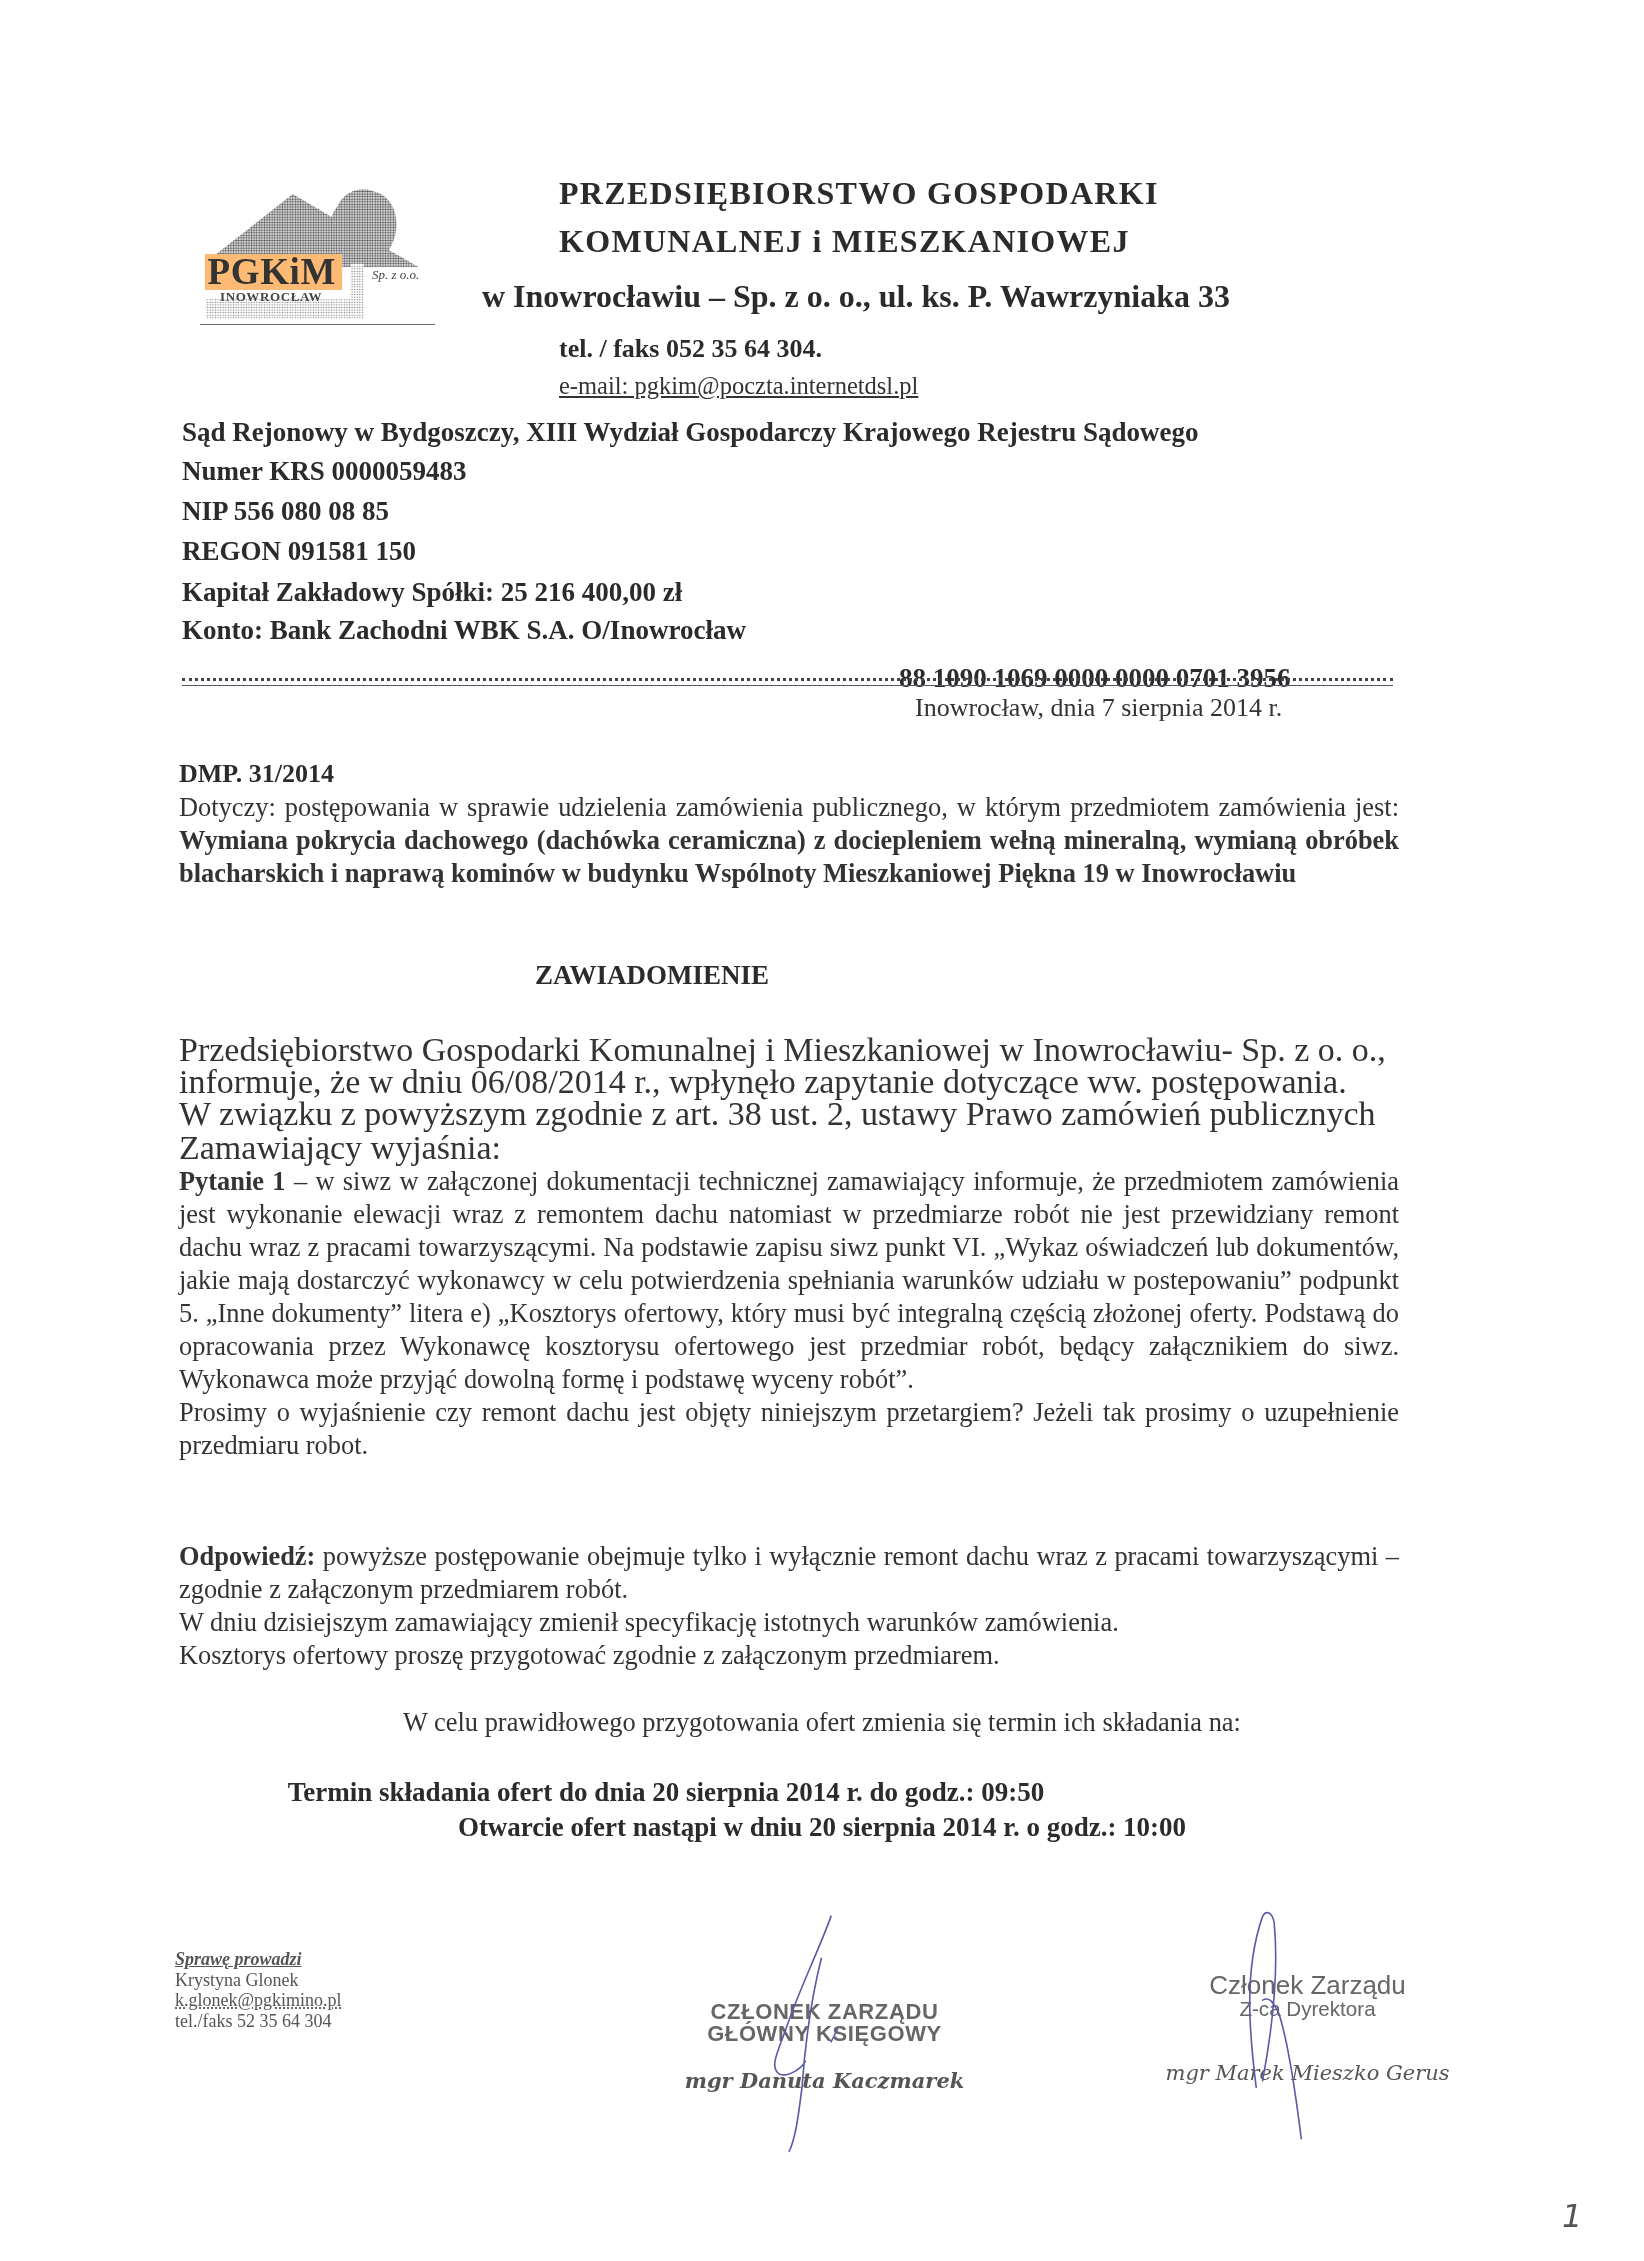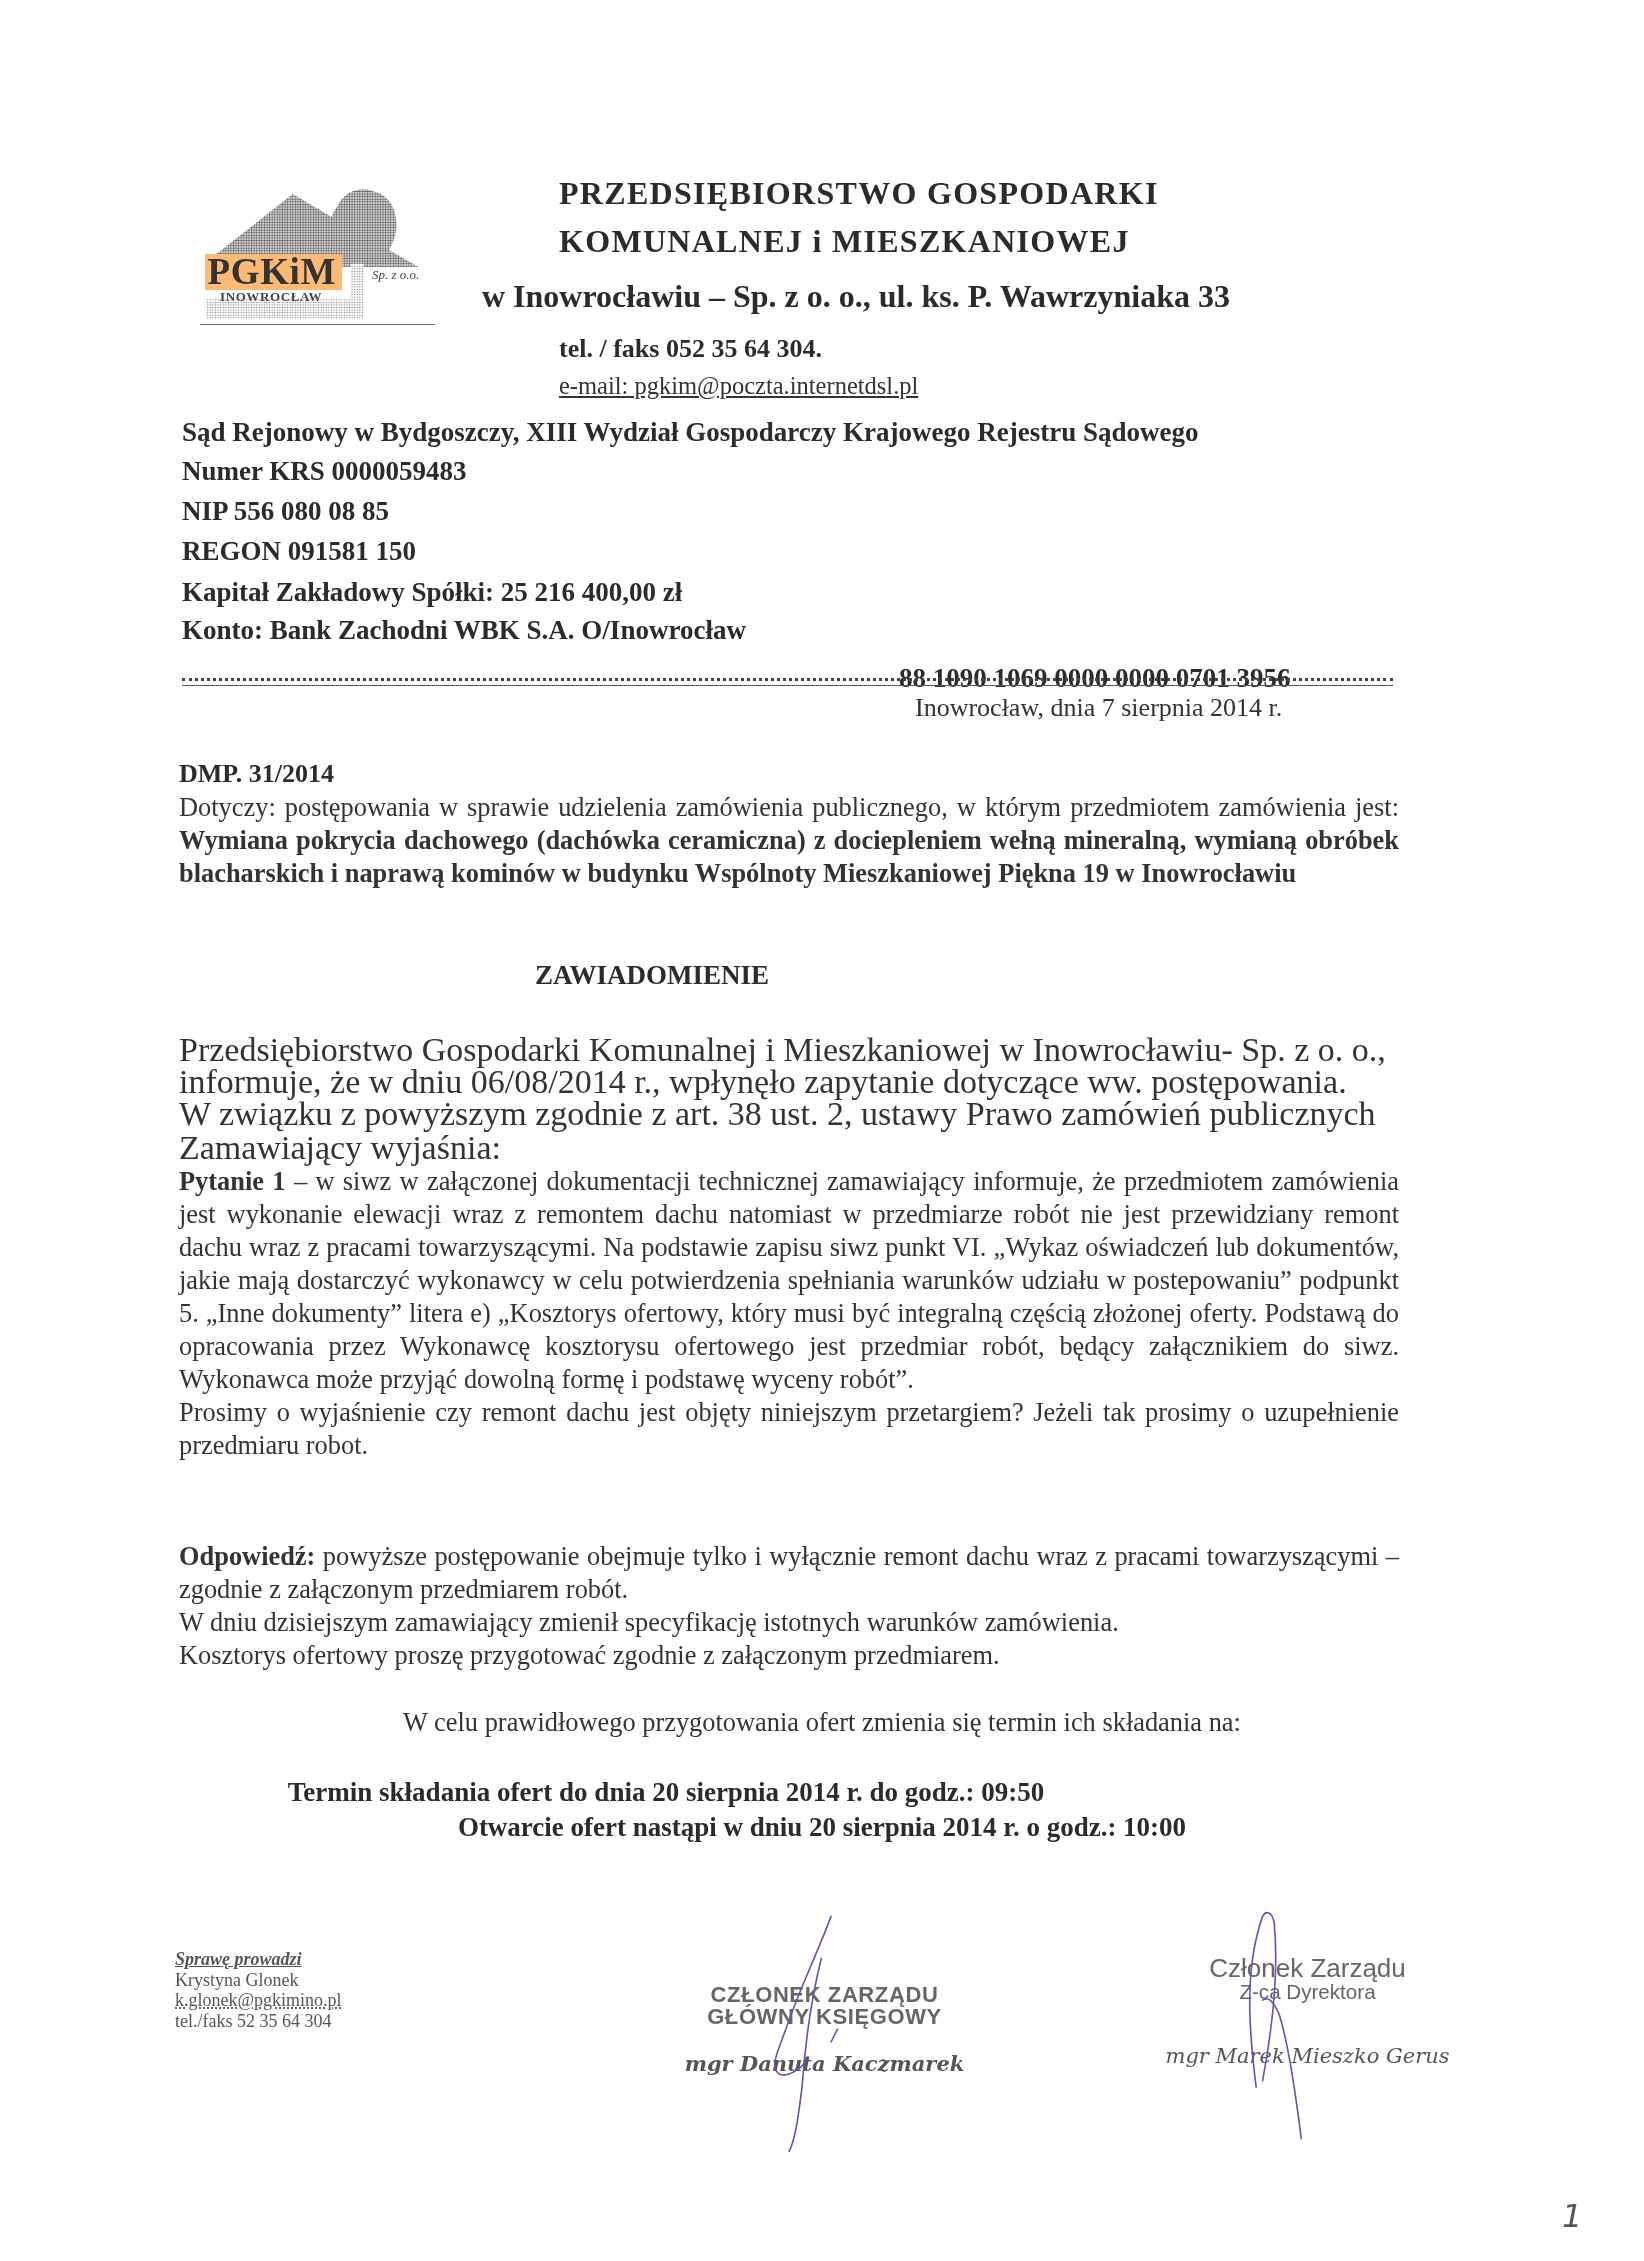--- a/index.html
+++ b/index.html
@@ -58,21 +58,21 @@
     #deadline-intro { left: 0; width: 1644px; text-align: center; top: 1707px; font-size: 26.4px; color: #333; }
     #deadline-1 { left: 0; width: 1332px; text-align: center; top: 1777px; font-size: 27px; font-weight: bold; color: #2b2b2b; }
     #deadline-2 { left: 0; width: 1644px; text-align: center; top: 1812px; font-size: 27px; font-weight: bold; color: #2b2b2b; }
 
     
     #contact { left: 175px; top: 1949px; font-family: "Liberation Serif", serif; color: #555; font-size: 18px; line-height: 20.6px; }
     #contact .lbl { font-weight: bold; font-style: italic; text-decoration: underline; }
     #contact .mail { text-decoration: underline dotted; }
 
     
-    .stamp { font-family: "Liberation Sans", "DejaVu Sans", sans-serif; color: #666; text-align: center; }
+    .stamp { font-family: "Liberation Sans", "DejaVu Sans", sans-serif; color: #666; text-align: center; margin-top: 17px; }
     #stamp1 { left: 683px; top: 1984px; width: 283px; }
     #stamp1 .l1 { font-size: 22px; font-weight: bold; line-height: 22px; letter-spacing: 0.6px; }
     #stamp1 .l2 { font-size: 22px; font-weight: bold; line-height: 22px; letter-spacing: 0.6px; }
     #stamp1 .nm { font-family: "DejaVu Serif", serif; font-style: italic; font-weight: bold; font-size: 21px; margin-top: 23px; color: #555; }
 
     #stamp2 { left: 1140px; top: 1955px; width: 335px; }
     #stamp2 .l1 { font-size: 26px; line-height: 27px; }
     #stamp2 .l2 { font-size: 20.6px; line-height: 20.6px; }
     #stamp2 .nm { font-family: "DejaVu Serif", serif; font-style: italic; font-size: 21px; margin-top: 41px; color: #555; }
 

